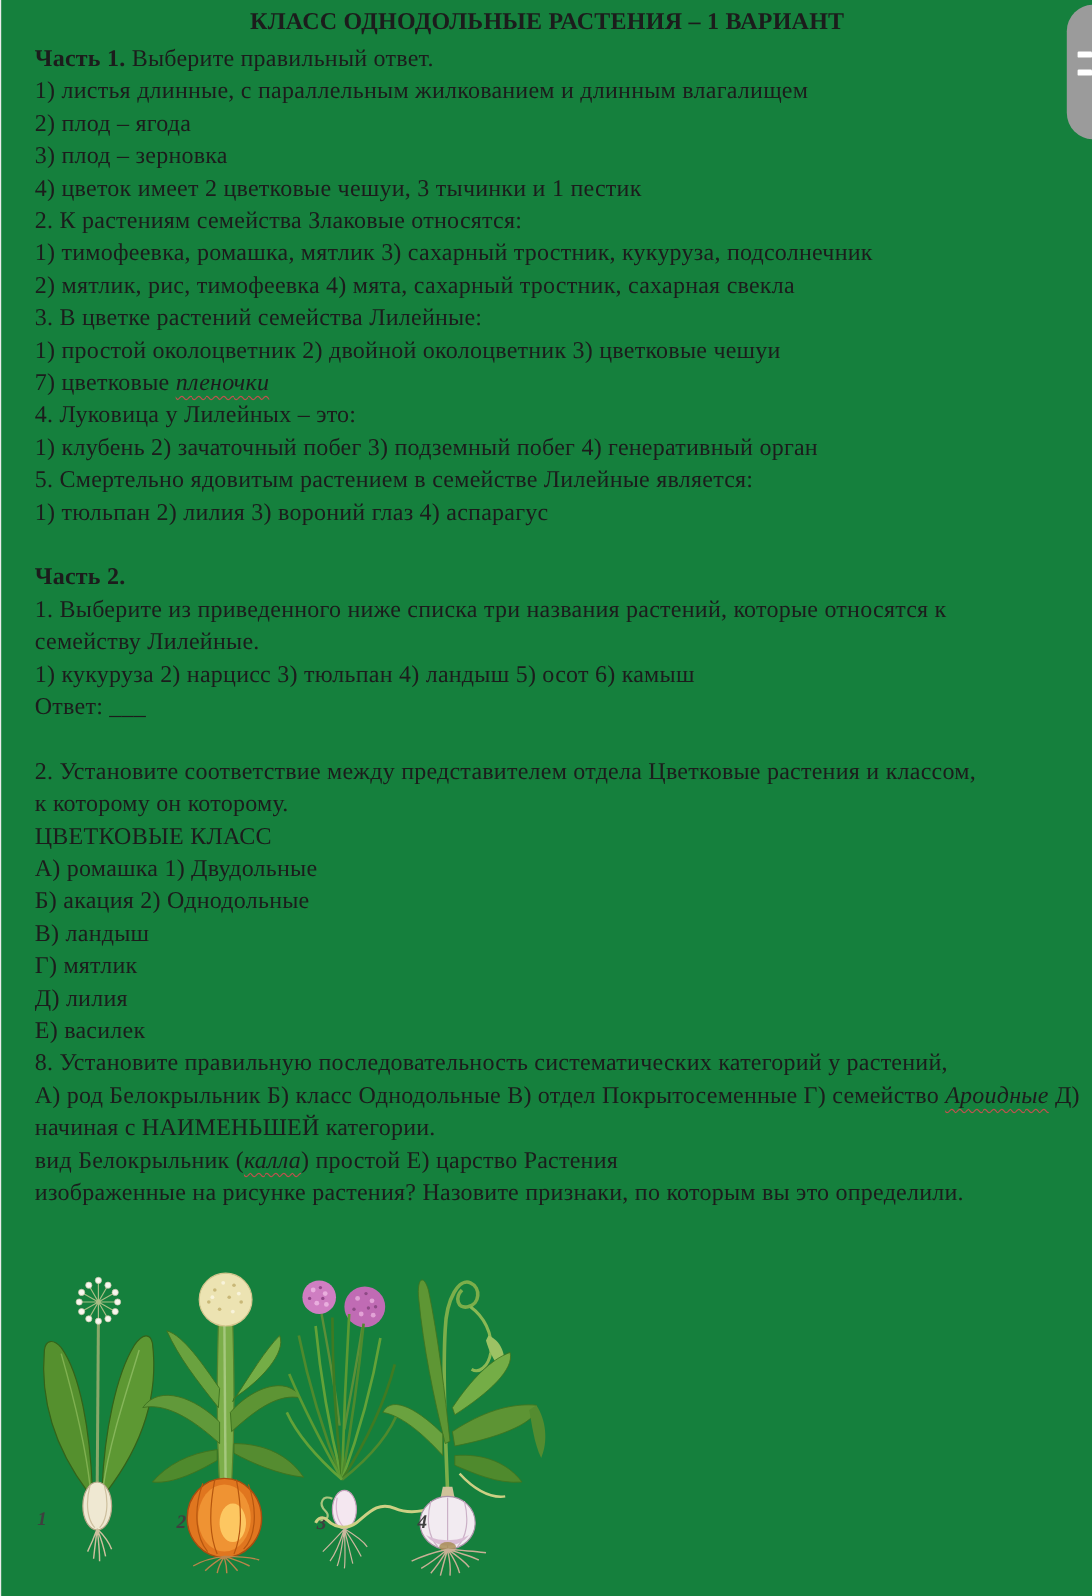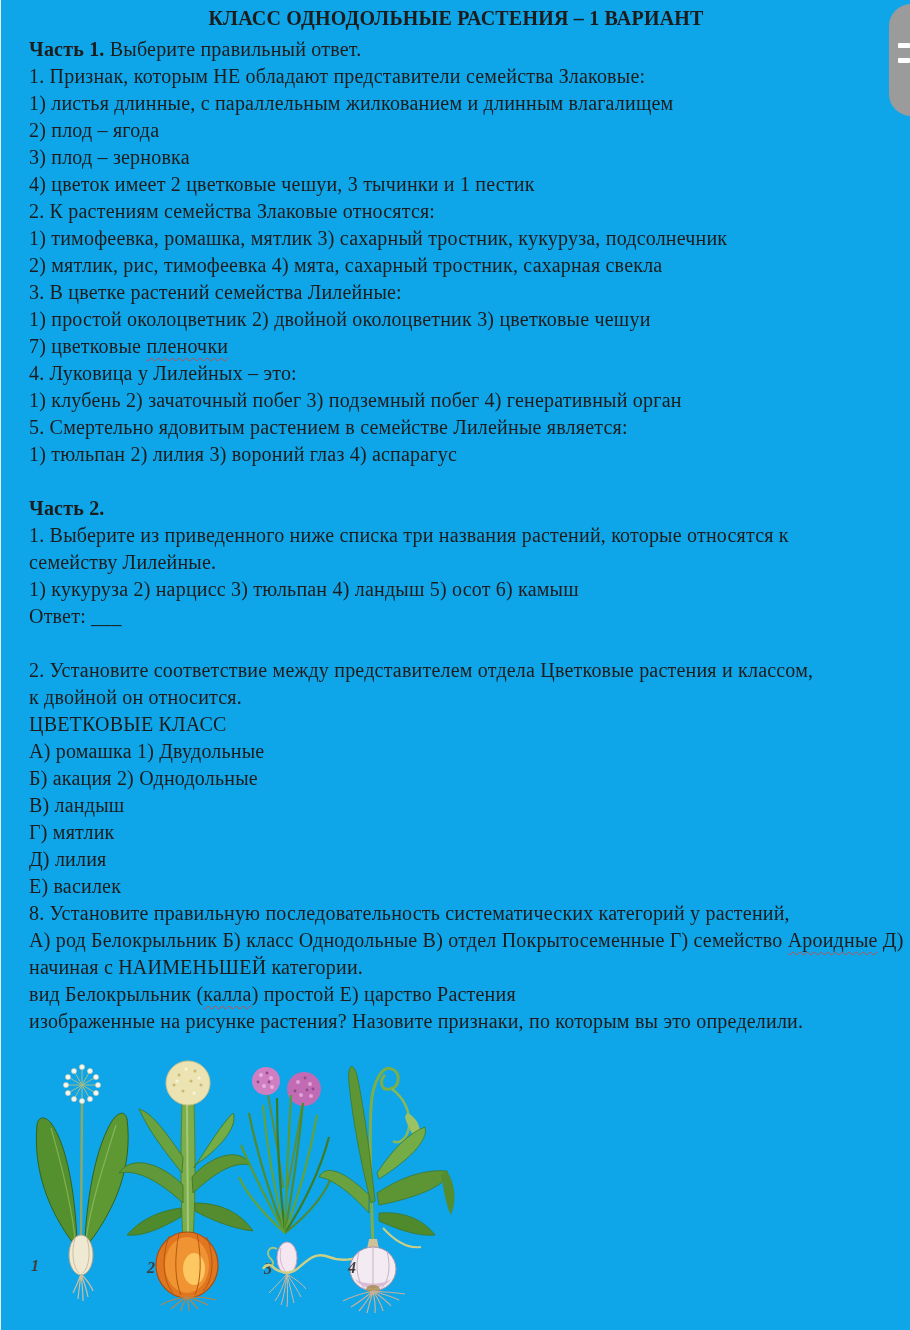--- a/index.html
+++ b/index.html
@@ -1,51 +1,50 @@
 <!DOCTYPE html>
 <html><head>
 <meta charset="utf-8">
 <style>
   html,body{margin:0;padding:0;background:#ffffff;}
   .page{
-    position:relative;width:910px;height:1330px;background:#0ea5e9;overflow:hidden;
+    position:relative;width:910px;height:1330px;background:#15803d;overflow:hidden;
     font-family:"Liberation Serif","DejaVu Serif",serif;color:#1c1c1c;
     border-left:1px solid #ececec;
   }
   .title{
     position:absolute;top:7px;left:0;width:100%;text-align:center;
     font-size:20px;font-weight:bold;letter-spacing:.2px;white-space:nowrap;
   }
   .doc{position:absolute;left:28px;top:36px;right:6px;}
   .line{height:27px;line-height:27px;font-size:20px;letter-spacing:.2px;white-space:nowrap;}
   .bold{font-weight:bold;}
   .squiggle{
     text-decoration-line:underline;text-decoration-style:wavy;
-    text-decoration-color:#c0504d;text-decoration-thickness:1px;text-underline-offset:4px;
+    text-decoration-color:#c0504d;text-decoration-thickness:1px;text-underline-offset:4px;font-style:italic;
   }
   .figure{position:absolute;left:10px;top:1053px;width:490px;height:262px;}
   .side-btn{
     position:absolute;top:4px;right:-22px;width:44px;height:112px;
     background:#9b9b9b;border-radius:22px;
   }
   .side-btn .dash{position:absolute;left:9px;width:12px;height:5px;background:#ffffff;border-radius:1px;}
   .side-btn .dash.d1{top:39px;}
   .side-btn .dash.d2{top:54px;}
   svg text.fig-num{font-family:"Liberation Serif",serif;font-style:italic;font-weight:bold;font-size:16px;fill:#3f3f3f;}
 </style>
 </head>
 <body>
 
 <div class="page">
 
   <div class="title">КЛАСС ОДНОДОЛЬНЫЕ РАСТЕНИЯ – 1 ВАРИАНТ</div>
 
   <div class="doc">
       <div class="line"><span class="bold">Часть 1.</span><span> Выберите правильный ответ.</span></div>
-      <div class="line"><span>1. Признак, которым НЕ обладают представители семейства Злаковые:</span></div>
       <div class="line"><span>1) листья длинные, с параллельным жилкованием и длинным влагалищем</span></div>
       <div class="line"><span>2) плод – ягода</span></div>
       <div class="line"><span>3) плод – зерновка</span></div>
       <div class="line"><span>4) цветок имеет 2 цветковые чешуи, 3 тычинки и 1 пестик</span></div>
       <div class="line"><span>2. К растениям семейства Злаковые относятся:</span></div>
       <div class="line"><span>1) тимофеевка, ромашка, мятлик 3) сахарный тростник, кукуруза, подсолнечник</span></div>
       <div class="line"><span>2) мятлик, рис, тимофеевка 4) мята, сахарный тростник, сахарная свекла</span></div>
       <div class="line"><span>3. В цветке растений семейства Лилейные:</span></div>
       <div class="line"><span>1) простой околоцветник 2) двойной околоцветник 3) цветковые чешуи</span></div>
       <div class="line"><span>7) цветковые </span><span class="squiggle">пленочки</span></div>
@@ -54,21 +53,21 @@
       <div class="line"><span>5. Смертельно ядовитым растением в семействе Лилейные является:</span></div>
       <div class="line"><span>1) тюльпан 2) лилия 3) вороний глаз 4) аспарагус</span></div>
       <div class="line">&nbsp;</div>
       <div class="line"><span class="bold">Часть 2.</span></div>
       <div class="line"><span>1. Выберите из приведенного ниже списка три названия растений, которые относятся к</span></div>
       <div class="line"><span>семейству Лилейные.</span></div>
       <div class="line"><span>1) кукуруза 2) нарцисс 3) тюльпан 4) ландыш 5) осот 6) камыш</span></div>
       <div class="line"><span>Ответ: ___</span></div>
       <div class="line">&nbsp;</div>
       <div class="line"><span>2. Установите соответствие между представителем отдела Цветковые растения и классом,</span></div>
-      <div class="line"><span>к двойной он относится.</span></div>
+      <div class="line"><span>к которому он которому.</span></div>
       <div class="line"><span>ЦВЕТКОВЫЕ КЛАСС</span></div>
       <div class="line"><span>А) ромашка 1) Двудольные</span></div>
       <div class="line"><span>Б) акация 2) Однодольные</span></div>
       <div class="line"><span>В) ландыш</span></div>
       <div class="line"><span>Г) мятлик</span></div>
       <div class="line"><span>Д) лилия</span></div>
       <div class="line"><span>Е) василек</span></div>
       <div class="line"><span>8. Установите правильную последовательность систематических категорий у растений,</span></div>
       <div class="line"><span>А) род Белокрыльник Б) класс Однодольные В) отдел Покрытосеменные Г) семейство </span><span class="squiggle">Ароидные</span><span> Д)</span></div>
       <div class="line"><span>начиная с НАИМЕНЬШЕЙ категории.</span></div>

